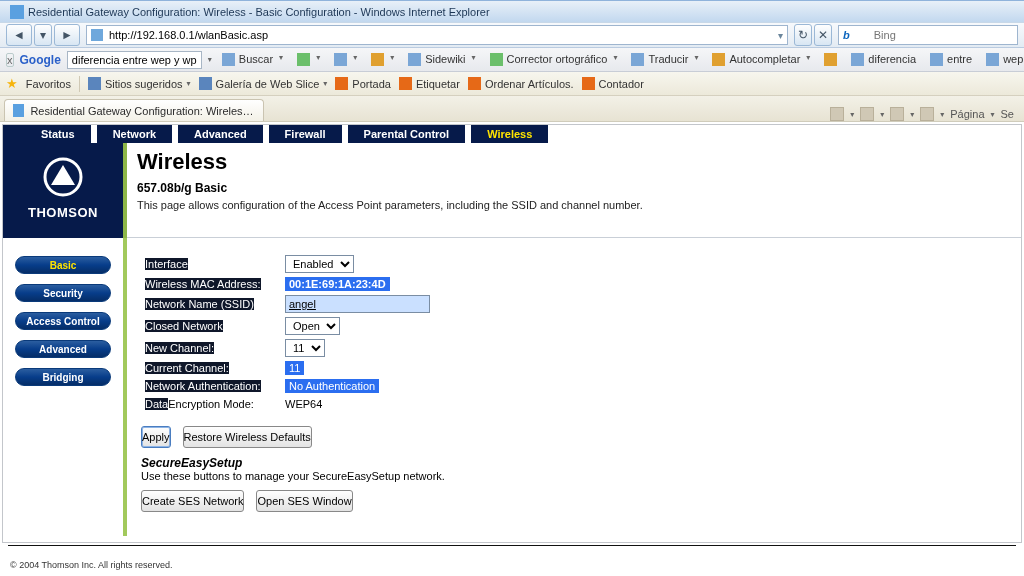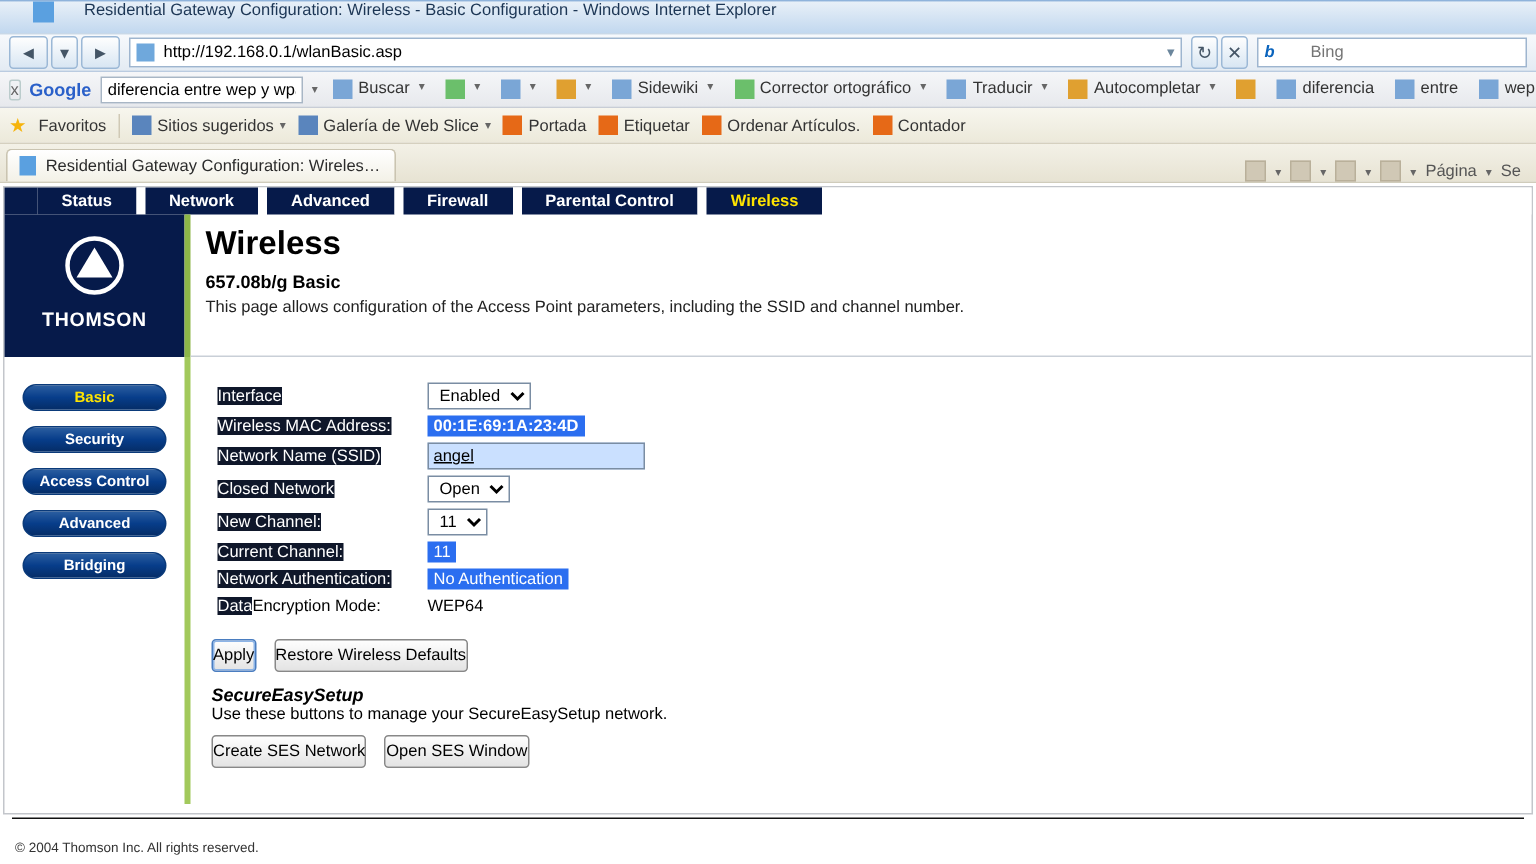--- a/index.html
+++ b/index.html
@@ -1,19 +1,19 @@
 <!DOCTYPE html>
 <html><head>
 <meta charset="utf-8">
 <style>
   * { box-sizing: border-box; margin: 0; padding: 0; }
   body { font-family: Tahoma, Arial, sans-serif; font-size: 11px; background: #fff; color: #000; width: 1024px; height: 576px; overflow: hidden; }
 
   
-  .titlebar { height: 22px; background: linear-gradient(#e8f0f8, #c2d8ef); display: flex; padding: 0 22px; gap: 20px; border-top: 1px solid #8fb3db; }
+  .titlebar { height: 22px; background: linear-gradient(#e8f0f8, #c2d8ef); display: flex; align-items: center; padding: 0 10px; gap: 4px; border-top: 1px solid #8fb3db; }
   .titlebar .favicon { width: 14px; height: 14px; background: #5aa0e0; display: inline-block; }
   .titlebar .title { font-size: 11px; color: #1c3655; }
 
   .navbar { height: 26px; background: linear-gradient(#f7f9fc, #e3ebf3); border-top: 1px solid #c8d8e8; border-bottom: 1px solid #bacbe0; display: flex; align-items: center; padding: 0 6px; gap: 6px; }
   .nav-arrows { display: flex; gap: 2px; }
   .btn-circ { width: 26px; height: 22px; border: 1px solid #9bb8d6; border-radius: 3px; background: linear-gradient(#fefefe,#d8e6f3); display: flex; align-items: center; justify-content: center; font-size: 12px; color: #456; }
   .btn-circ.small { width: 18px; }
   .url-field { flex: 1; display: flex; align-items: center; border: 1px solid #9eb5cf; background: #fff; height: 20px; padding: 0 4px; gap: 6px; }
   .url-field input { border: 0; outline: 0; font-size: 11px; flex: 1; }
   .url-field .chev { color: #6b869c; font-size: 10px; }

